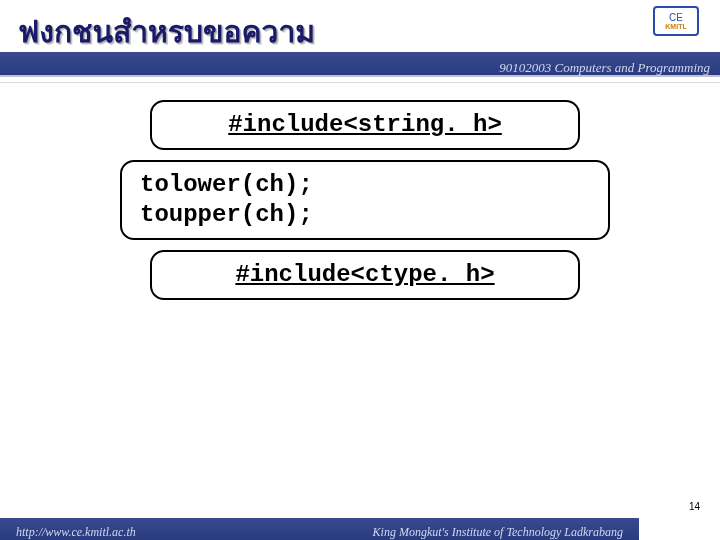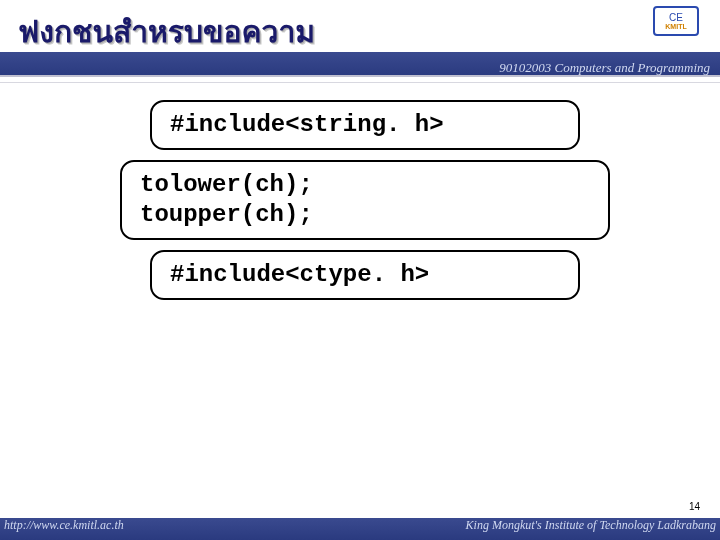--- a/index.html
+++ b/index.html
@@ -90,45 +90,46 @@
     padding: 8px 18px;
     margin-bottom: 10px;
     background: #fff;
     font-family: "Courier New", monospace;
     font-size: 24px;
     font-weight: bold;
     color: #000;
     line-height: 1.25;
   }
   .code-box.header-box {
-    text-align: left;
+    text-align: center;
     margin-left: 30px;
     margin-right: 30px;
+    text-decoration: underline;
   }
   .code-line {
     white-space: pre;
   }
   .page-number {
     position: absolute;
     bottom: 28px;
     right: 20px;
     font-size: 10px;
     color: #000;
   }
   .footer-bar {
     position: absolute;
     bottom: 0;
     left: 0;
-    width: 720px;
+    width: 639px;
     height: 22px;
     background: linear-gradient(to bottom, #3a4a8f 0%, #2a3a7f 100%);
     display: flex;
-    align-items: flex-start;
+    align-items: flex-end;
     justify-content: space-between;
-    padding: 0 4px;
+    padding: 0 16px;
   }
   .footer-left, .footer-right {
     color: #d0d8f0;
     font-size: 12px;
     font-family: Georgia, serif;
     font-style: italic;
   }
   .footer-center-icon {
     position: absolute;
     bottom: 3px;

